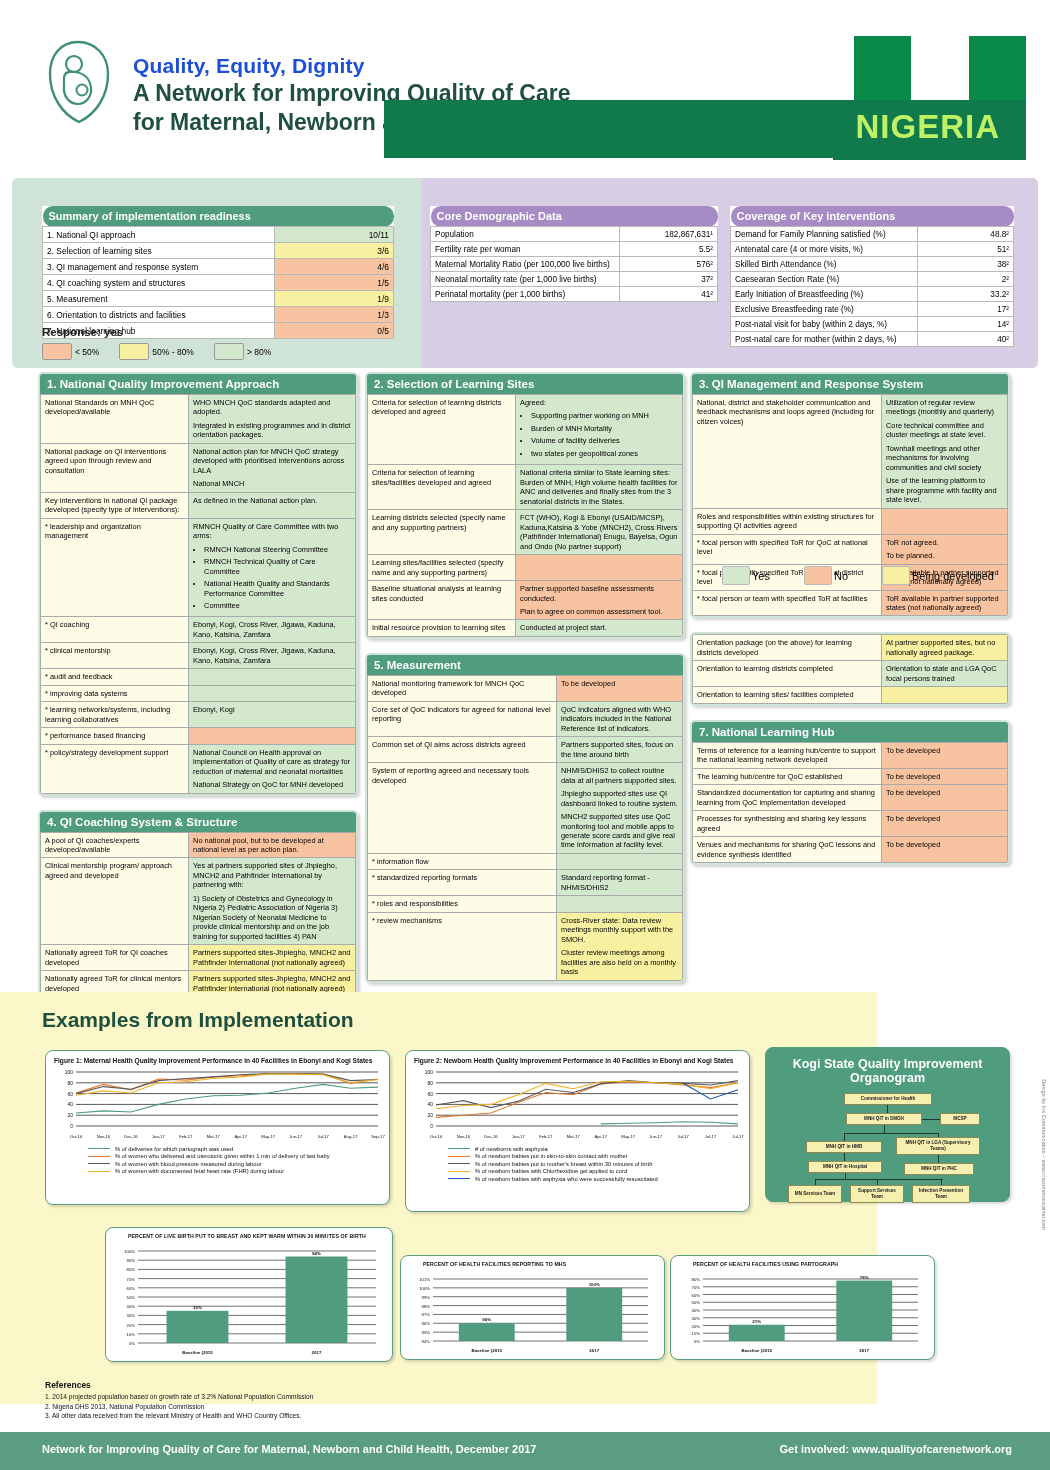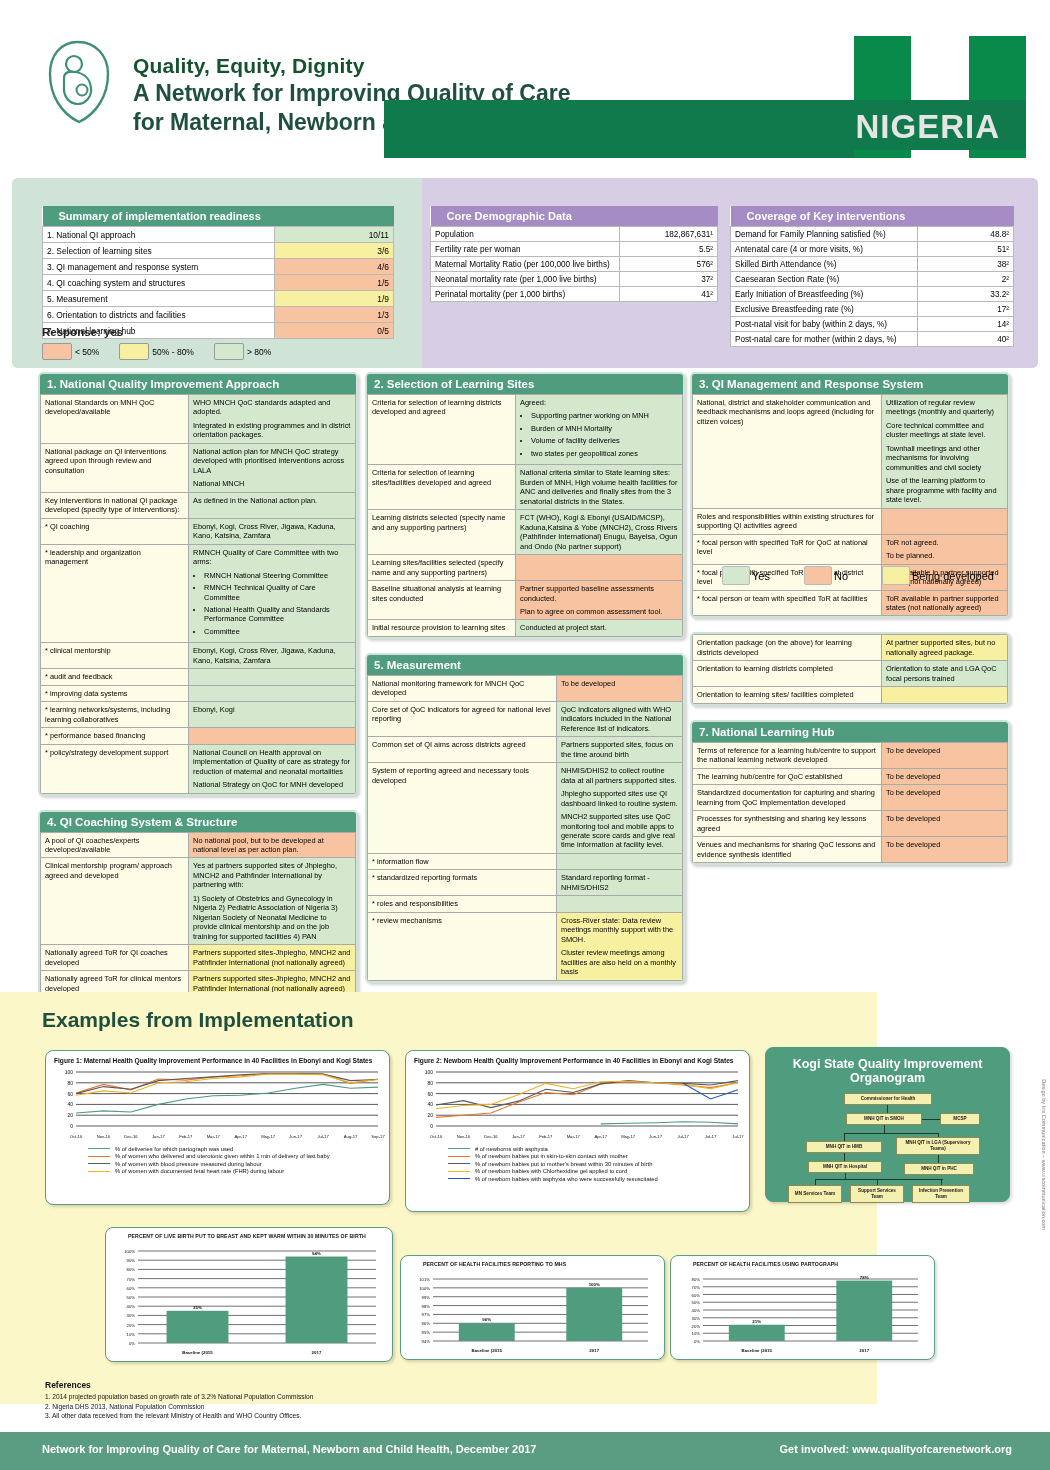--- a/index.html
+++ b/index.html
@@ -8,47 +8,47 @@
     font-family: "Liberation Sans", sans-serif;
     background: #ffffff;
     overflow: hidden;
     position: relative;
   }
 
   
   .header { height: 178px; position: relative; background: #ffffff; }
   .logo-box { position: absolute; left: 44px; top: 38px; width: 70px; height: 88px; }
   .title-block { position: absolute; left: 133px; top: 52px; }
-  .title-line1 { font-size: 21px; color: #14532d; font-weight: bold; letter-spacing: .2px; line-height: 27px;}
+  .title-line1 { font-size: 21px; color: #1d4ed8; font-weight: bold; letter-spacing: .2px; line-height: 27px;}
   .title-line2 { font-size: 23px; color: #1f4f3d; font-weight: bold; line-height: 29px; }
 
   .flag-wrap { position: absolute; right: 24px; top: 36px; width: 172px; height: 122px; }
   .flag-g1 { position: absolute; left: 0; top: 0; width: 57px; height: 122px; background: #0a8a4a; }
   .flag-w  { position: absolute; left: 57px; top: 0; width: 58px; height: 122px; background: #ffffff; }
   .flag-g2 { position: absolute; left: 115px; top: 0; width: 57px; height: 122px; background: #0a8a4a; }
   .country-banner {
-    position: absolute; right: 24px; top: 100px; height: 50px;
-    background: #117a4d; color: #e5e5e5; font-size: 33px; font-weight: bold;
+    position: absolute; right: 24px; top: 100px; height: 60px;
+    background: #117a4d; color: #bef264; font-size: 33px; font-weight: bold;
     padding: 8px 26px 8px 22px; letter-spacing: 1px;
   }
   .country-tail { position: absolute; right: 196px; top: 100px; width: 470px; height: 58px; background: #117a4d; }
 
   
   .top-panel {
     position: absolute; left: 12px; top: 178px; width: 1026px; height: 190px;
     background: linear-gradient(to right, #cfe3d6 0%, #cfe3d6 40%, #d6cde2 40%, #d6cde2 100%);
     border-radius: 6px;
   }
   .panel-green { position:absolute; left:0; top:0; width: 410px; height: 190px; background:#cfe3d6; border-radius:6px 0 0 6px;}
   .panel-purple { position:absolute; left:410px; top:0; width: 616px; height: 190px; background:#d7cde4; border-radius:0 6px 6px 0;}
 
   .tbl { border-collapse: collapse; width: 100%; background: #fff; }
   .tbl th {
     background: #4f9c7f; color: #fff; text-align: left;
-    font-size: 11px; font-weight: bold; padding: 4px 16px;
+    font-size: 11px; font-weight: bold; padding: 4px 6px; border-radius: 10px;
   }
   .tbl td { border: 1px solid #b9b9b9; font-size: 8.2px; padding: 2.5px 4px; background:#fff; }
   .tbl td.val { text-align: right; width: 34%; }
 
   .purple-hdr { background: #a58cc4 !important; }
 
   .summary-card { position: absolute; left: 30px; top: 28px; width: 350px; }
   .summary-card .tbl td { font-size: 8.4px; }
   .resp-label { position: absolute; left: 30px; top: 148px; font-size: 11.5px; font-weight: bold; color:#222; }
   .legend-row { position: absolute; left: 30px; top: 165px; display: flex; align-items: center; gap: 4px; }
@@ -335,35 +335,35 @@
                 <p>National MNCH</p>
               </td>
             </tr>
             <tr>
               <td class="lab">Key interventions in national QI package developed (specify type of interventions):</td>
               <td class="c-green">
                 <p>As defined in the National action plan.</p>
               </td>
             </tr>
             <tr>
-              <td class="lab">* QI coaching</td>
-              <td class="c-green">
-                <p>Ebonyi, Kogi, Cross River, Jigawa, Kaduna, Kano, Katsina, Zamfara</p>
-              </td>
-            </tr>
-            <tr>
               <td class="lab">* leadership and organization management</td>
               <td class="c-green">
                 <p>RMNCH Quality of Care Committee with two arms:</p>
                 <ul>
                   <li>RMNCH National Steering Committee</li>
                   <li>RMNCH Technical Quality of Care Committee</li>
                   <li>National Health Quality and Standards Performance Committee</li>
                   <li>Committee</li>
                 </ul>
+              </td>
+            </tr>
+            <tr>
+              <td class="lab">* QI coaching</td>
+              <td class="c-green">
+                <p>Ebonyi, Kogi, Cross River, Jigawa, Kaduna, Kano, Katsina, Zamfara</p>
               </td>
             </tr>
             <tr>
               <td class="lab">* clinical mentorship</td>
               <td class="c-green">
                 <p>Ebonyi, Kogi, Cross River, Jigawa, Kaduna, Kano, Katsina, Zamfara</p>
               </td>
             </tr>
             <tr>
               <td class="lab">* audit and feedback</td>

